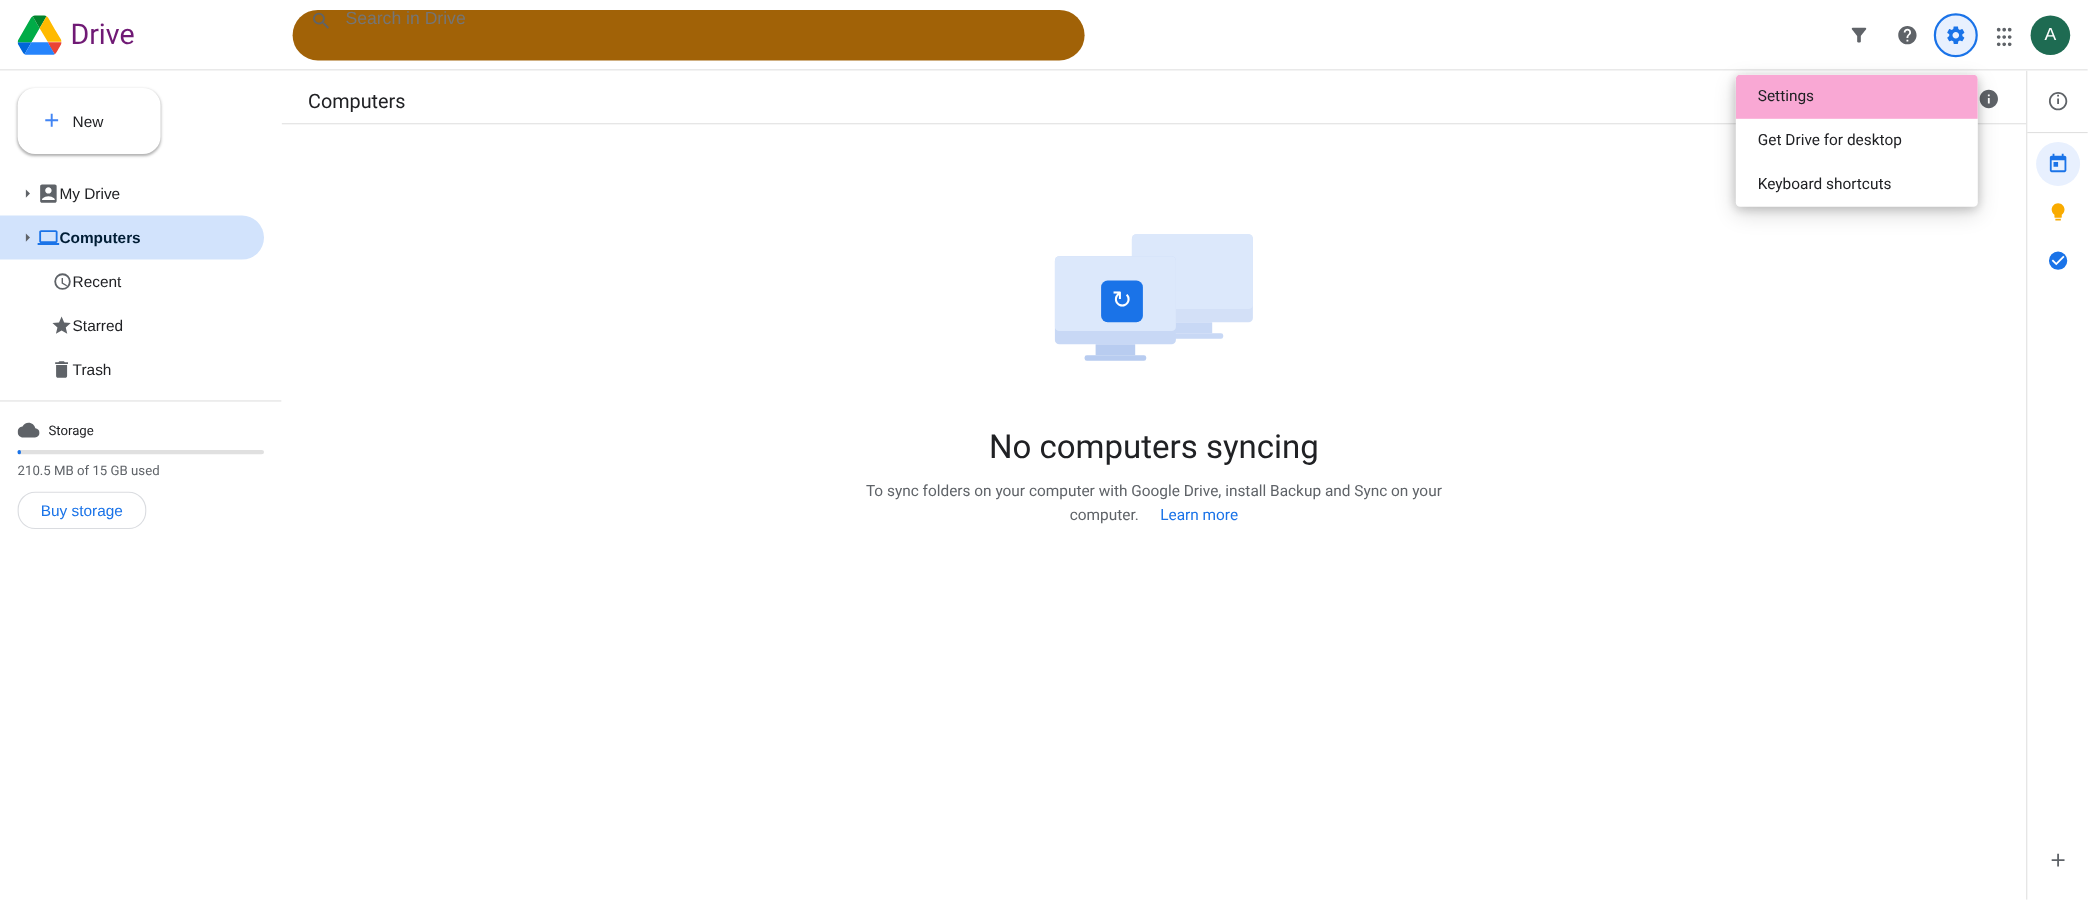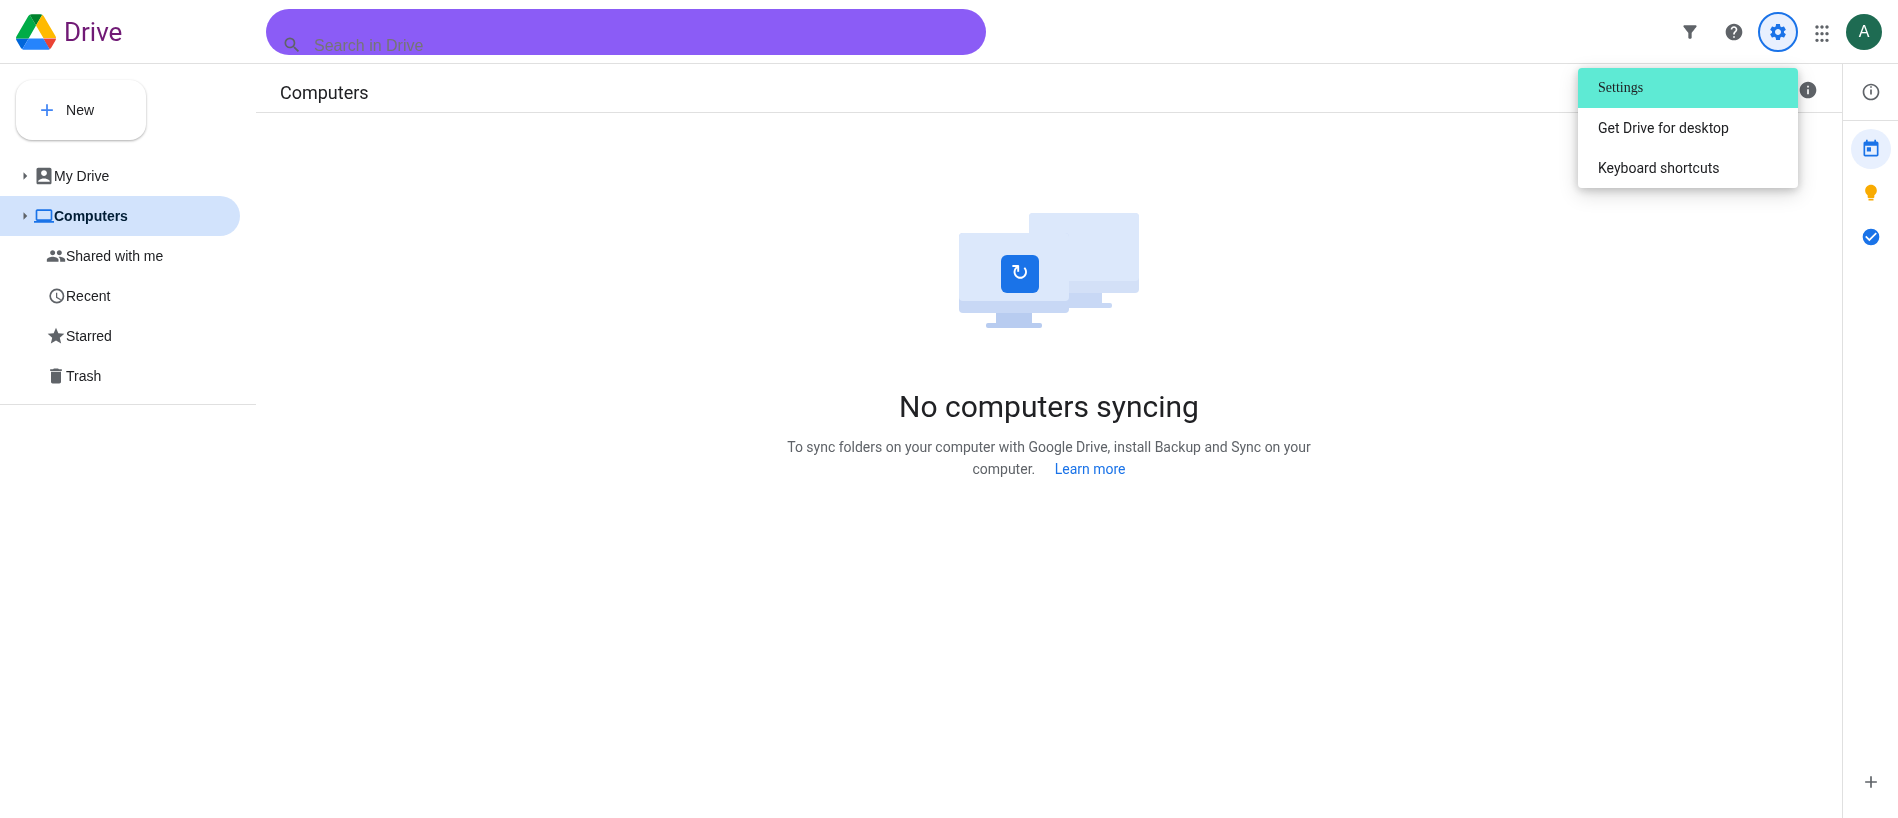--- a/index.html
+++ b/index.html
@@ -10,21 +10,21 @@
       display: flex; align-items: center; height: 64px; padding: 0 16px;
       background: #fff; border-bottom: 1px solid #e0e0e0; position: relative; z-index: 100;
     }
     .logo-area {
       display: flex; align-items: center; gap: 8px; width: 250px; min-width: 250px;
     }
     .logo-icon { width: 40px; height: 40px; }
     .logo-text { font-size: 26px; color: #701a75; font-weight: 400; }
 
     .search-bar {
-      flex: 1; display: flex; align-items: flex-end; background: #8b5cf6;
+      flex: 1; display: flex; align-items: flex-start; background: #a16207;
       border-radius: 24px; padding: 0 16px; height: 46px; max-width: 720px;
     }
     .search-bar input {
       border: none; background: transparent; font-size: 16px; color: #202124;
       outline: none; flex: 1; padding-left: 12px;
     }
 
     .header-actions {
       display: flex; align-items: center; gap: 4px; margin-left: auto;
     }
@@ -123,21 +123,21 @@
     .dropdown-menu {
       position: fixed; top: 68px; right: 100px;
       background: #fff; border-radius: 4px;
       box-shadow: 0 2px 10px rgba(0,0,0,0.2), 0 6px 20px rgba(0,0,0,0.15);
       min-width: 220px; z-index: 300; overflow: hidden;
     }
     .dropdown-item {
       padding: 12px 20px; font-size: 14px; color: #202124; cursor: pointer;
       display: flex; align-items: center;
     }
-    .dropdown-item.active-item { background: #5eead4; font-family: Liberation Serif, serif; }
+    .dropdown-item.active-item { background: #f9a8d4; }
   </style>
 </head>
 <body>
 
 <div class="header">
   <div class="logo-area">
     <svg class="logo-icon" viewBox="0 0 87.3 78" xmlns="http://www.w3.org/2000/svg">
       <path d="m6.6 66.85 3.85 6.65c.8 1.4 1.95 2.5 3.3 3.3l13.75-23.8h-27.5c0 1.55.4 3.1 1.2 4.5z" fill="#0066da"></path>
       <path d="m43.65 25-13.75-23.8c-1.35.8-2.5 1.9-3.3 3.3l-25.4 44a9.06 9.06 0 0 0 -1.2 4.5h27.5z" fill="#00ac47"></path>
       <path d="m73.55 76.8c1.35-.8 2.5-1.9 3.3-3.3l1.6-2.75 7.65-13.25c.8-1.4 1.2-2.95 1.2-4.5h-27.502l5.852 11.5z" fill="#ea4335"></path>
@@ -209,58 +209,63 @@
           </svg>
       </span>
       <span class="nav-icon">
         <svg width="20" height="20" viewBox="0 0 24 24">
             <path d="M20 18c1.1 0 1.99-.9 1.99-2L22 6c0-1.1-.9-2-2-2H4c-1.1 0-2 .9-2 2v10c0 1.1.9 2 2 2H0v2h24v-2h-4zM4 6h16v10H4V6z" fill="#1a73e8"></path>
           </svg>
       </span>
       <span class="nav-label">Computers</span>
     </button>
 
+
     <button class="nav-item">
       <span class="nav-icon" style="margin-left:30px">
         <svg width="20" height="20" viewBox="0 0 24 24">
-            <path d="M16 11c1.66 0 2.99-1.34 2.99-3S17.66 5 16 5c-1.66 0-3 1.34-3 3s1.34 3 3 3zm-8 0c1.66 0 2.99-1.34 2.99-3S9.66 5 8 5C6.34 5 5 6.34 5 8s1.34 3 3 3zm0 2c-2.33 0-7 1.17-7 3.5V19h14v-2.5c0-2.33-4.67-3.5-7-3.5zm8 0c-.29 0-.62.02-.97.05 1.16.84 1.97 1.97 1.97 3.45V19h6v-2.5c0-2.33-4.67-3.5-7-3.5z" fill="#5f6368"></path>
-          </svg>
-      </span>
-      <span class="nav-label">Shared with me</span>
+            <path d="M13 3a9 9 0 1 0 .001 18.001A9 9 0 0 0 13 3zm0 16a7 7 0 1 1 0-14 7 7 0 0 1 0 14zm.5-11H12v6l5.25 3.15.75-1.23-4.5-2.67V8z" fill="#5f6368"></path>
+          </svg>
+      </span>
+      <span class="nav-label">Recent</span>
     </button>
 
     <button class="nav-item">
       <span class="nav-icon" style="margin-left:30px">
         <svg width="20" height="20" viewBox="0 0 24 24">
-            <path d="M13 3a9 9 0 1 0 .001 18.001A9 9 0 0 0 13 3zm0 16a7 7 0 1 1 0-14 7 7 0 0 1 0 14zm.5-11H12v6l5.25 3.15.75-1.23-4.5-2.67V8z" fill="#5f6368"></path>
-          </svg>
-      </span>
-      <span class="nav-label">Recent</span>
+            <path d="M12 17.27L18.18 21l-1.64-7.03L22 9.24l-7.19-.61L12 2 9.19 8.63 2 9.24l5.46 4.73L5.82 21z" fill="#5f6368"></path>
+          </svg>
+      </span>
+      <span class="nav-label">Starred</span>
     </button>
 
     <button class="nav-item">
       <span class="nav-icon" style="margin-left:30px">
         <svg width="20" height="20" viewBox="0 0 24 24">
-            <path d="M12 17.27L18.18 21l-1.64-7.03L22 9.24l-7.19-.61L12 2 9.19 8.63 2 9.24l5.46 4.73L5.82 21z" fill="#5f6368"></path>
-          </svg>
-      </span>
-      <span class="nav-label">Starred</span>
-    </button>
-
-    <button class="nav-item">
-      <span class="nav-icon" style="margin-left:30px">
-        <svg width="20" height="20" viewBox="0 0 24 24">
             <path d="M6 19c0 1.1.9 2 2 2h8c1.1 0 2-.9 2-2V7H6v12zM19 4h-3.5l-1-1h-5l-1 1H5v2h14V4z" fill="#5f6368"></path>
           </svg>
       </span>
       <span class="nav-label">Trash</span>
     </button>
 
     <div class="sidebar-divider"></div>
 
+    <div class="storage-section">
+      <div class="storage-label">
+        <svg width="20" height="20" viewBox="0 0 24 24">
+            <path d="M19.35 10.04C18.67 6.59 15.64 4 12 4 9.11 4 6.6 5.64 5.35 8.04 2.34 8.36 0 10.91 0 14c0 3.31 2.69 6 6 6h13c2.76 0 5-2.24 5-5 0-2.64-2.05-4.78-4.65-4.96z" fill="#5f6368"></path>
+          </svg>
+        <span>Storage</span>
+      </div>
+      <div class="storage-bar-container">
+        <div class="storage-bar" style="width: 1.4%"></div>
+      </div>
+      <div class="storage-used">210.5 MB of 15 GB used</div>
+      <button class="buy-storage-btn">Buy storage</button>
+    </div>
   </div>
 
   <div class="main-content">
     <div class="content-header">
       <h1 class="page-title">Computers</h1>
       <div style="cursor:pointer; color:#5f6368;">
         <svg width="20" height="20" viewBox="0 0 24 24">
             <path d="M12 2C6.48 2 2 6.48 2 12s4.48 10 10 10 10-4.48 10-10S17.52 2 12 2zm1 15h-2v-6h2v6zm0-8h-2V7h2v2z" fill="#5f6368"></path>
           </svg>
       </div>

